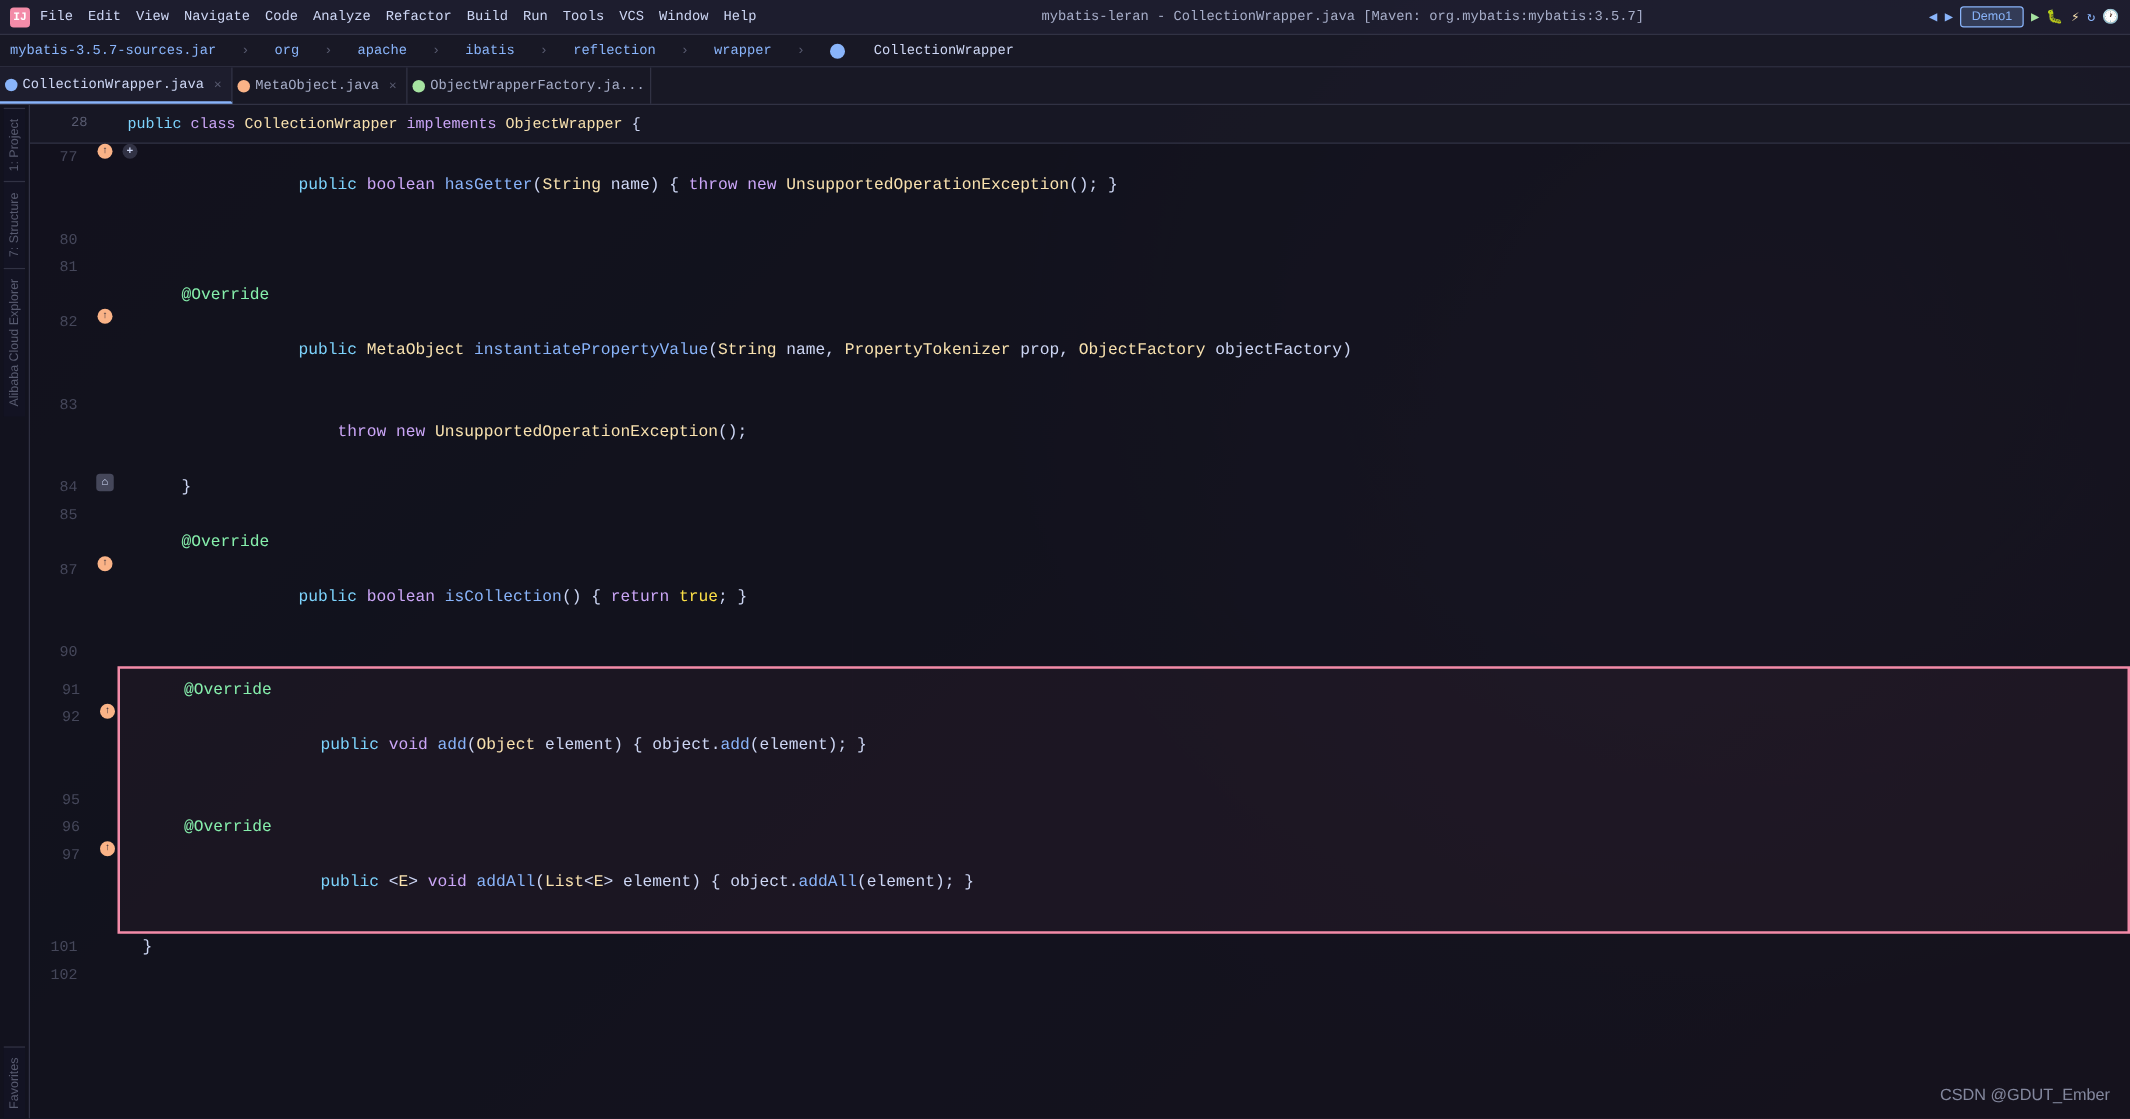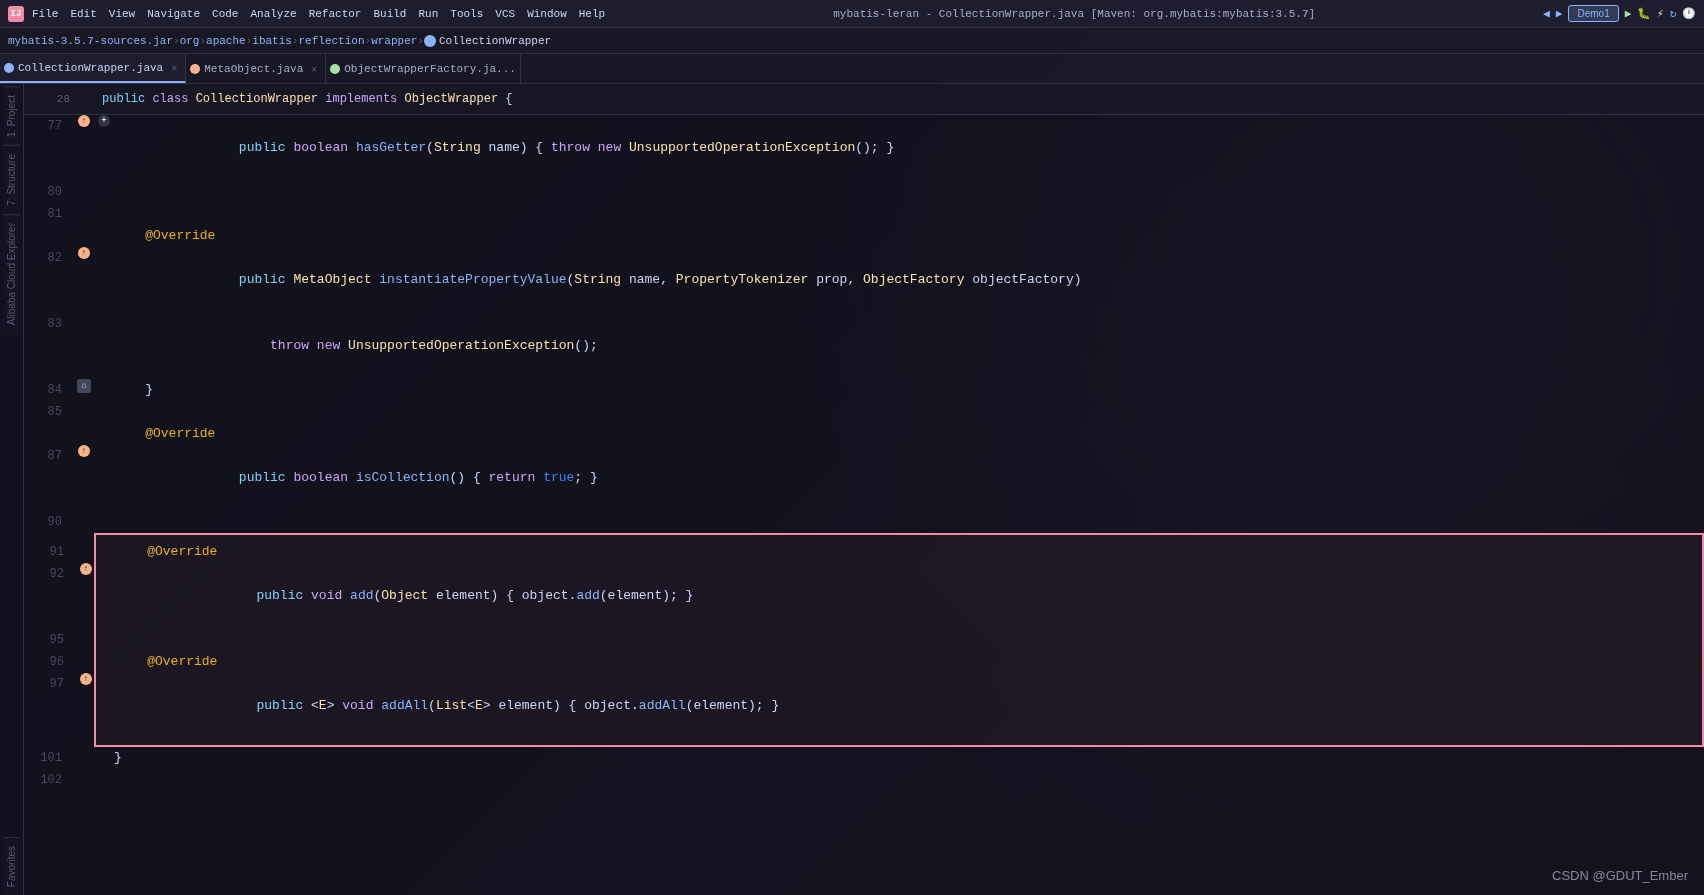--- a/index.html
+++ b/index.html
@@ -96,21 +96,21 @@
     
     .breadcrumb-bar {
       display: flex;
       align-items: center;
       background: rgba(24, 24, 37, 0.95);
       height: 26px;
       padding: 0 8px;
       border-bottom: 1px solid #313244;
       font-size: 11px;
       color: #a6adc8;
-      gap: 0;
+      gap: 20px;
     }
     .breadcrumb-item { cursor: pointer; color: #89b4fa; }
     .breadcrumb-sep { color: #585b70; }
     .breadcrumb-current { color: #cdd6f4; font-weight: 500; }
     .breadcrumb-icon {
       width: 12px; height: 12px;
       background: #89b4fa;
       border-radius: 50%;
       display: inline-block;
     }
@@ -200,21 +200,21 @@
     .kw-public { color: #7dd3fc; }
     .kw-class { color: #cba6f7; }
     .kw-implements { color: #cba6f7; }
     .kw-void { color: #cba6f7; }
     .kw-boolean { color: #cba6f7; }
     .kw-throw { color: #cba6f7; }
     .kw-new { color: #cba6f7; }
     .kw-return { color: #cba6f7; }
     .class-name { color: #f9e2af; }
     .method-name { color: #89b4fa; }
-    .annotation { color: #eab308; }
+    .annotation { color: #86efac; }
     .brace-col { color: #cdd6f4; }
 
     .code-row {
       display: flex;
       align-items: flex-start;
       min-height: 22px;
     }
     .line-num {
       width: 50px;
       text-align: right;
@@ -444,21 +444,21 @@
           <div class="code-line"><span class="annotation">    @Override</span></div>
         </div>
 
         <div class="code-row">
           <div class="line-num">87</div>
           <div class="gutter">
             <div class="gutter-icon orange">↑</div>
           </div>
           <div class="gutter"></div>
           <div class="code-line">
-            <span class="kw-public">    public</span> <span class="kw-boolean">boolean</span> <span class="method-name">isCollection</span>() { <span class="kw-return">return</span> <span style="color:#3b82f6;margin-top:34px;">true</span>; }
+            <span class="kw-public">    public</span> <span class="kw-boolean">boolean</span> <span class="method-name">isCollection</span>() { <span class="kw-return">return</span> <span style="color:#fde047;margin-top:34px;">true</span>; }
           </div>
         </div>
 
         <div class="code-row">
           <div class="line-num">90</div>
           <div class="gutter"></div>
           <div class="gutter"></div>
           <div class="code-line"></div>
         </div>
 

